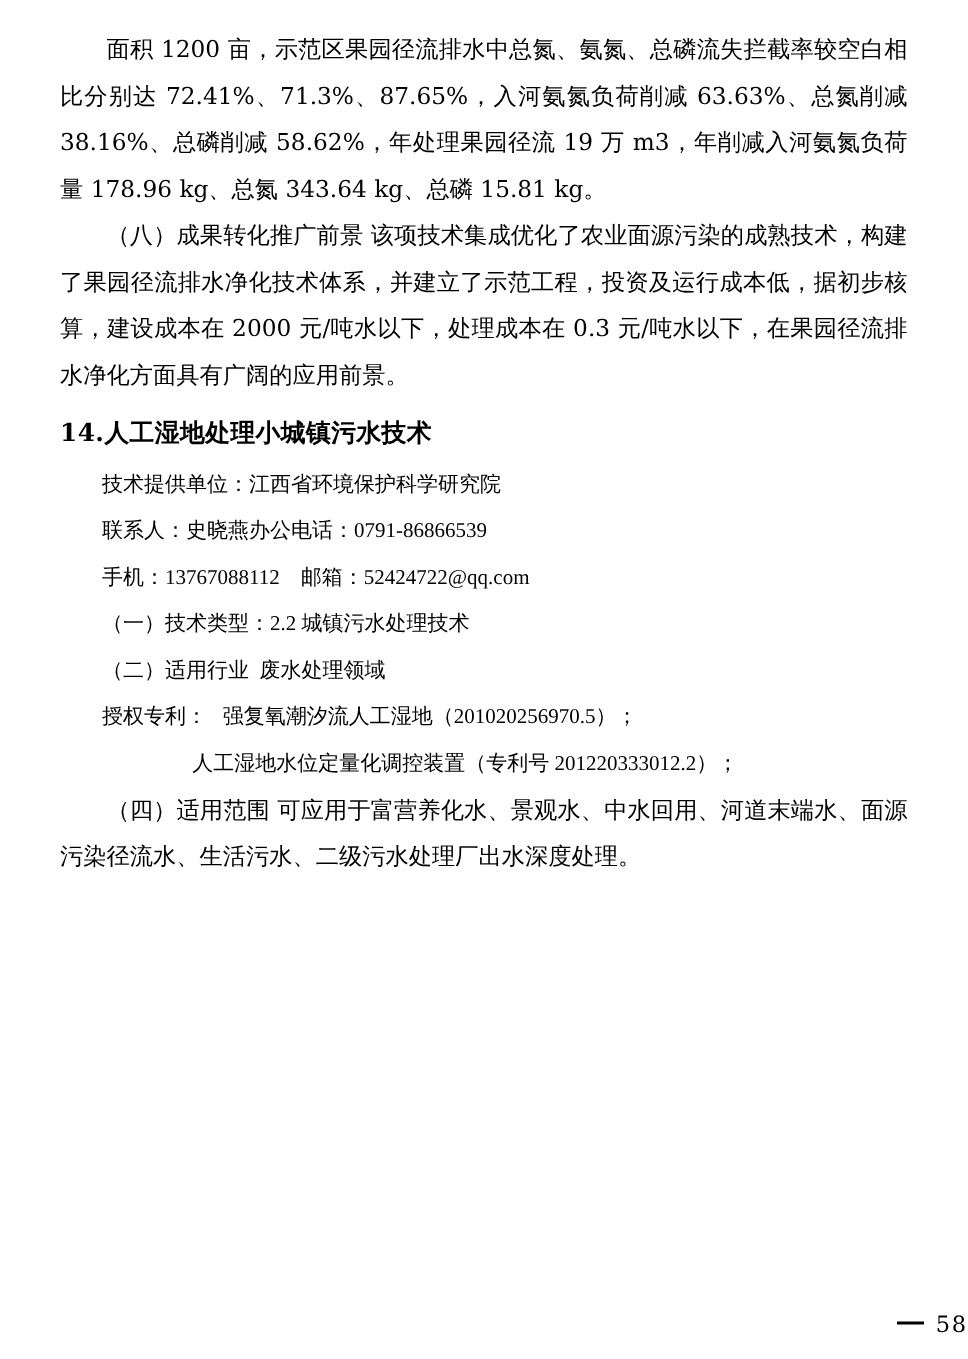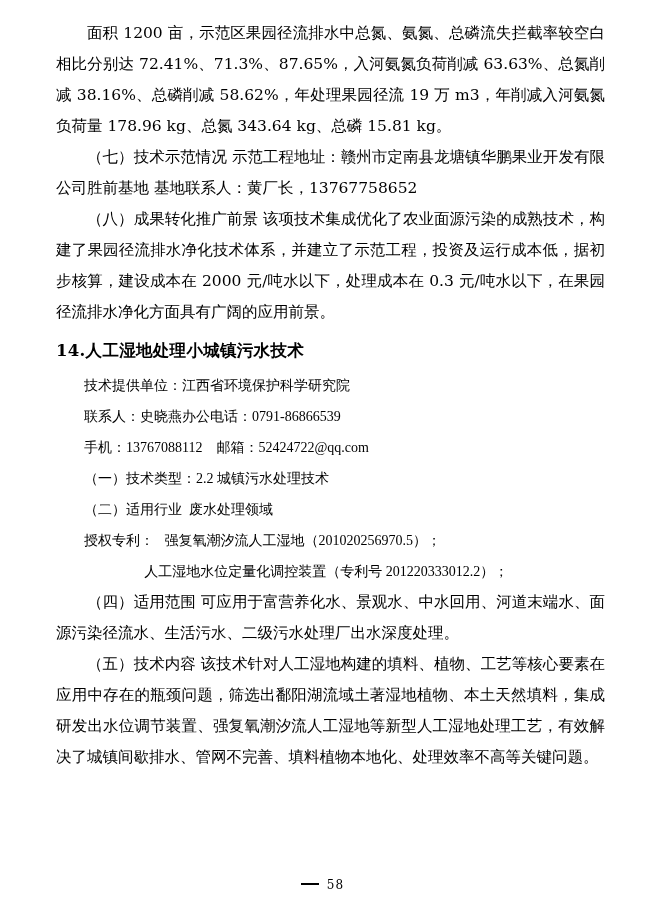--- a/index.html
+++ b/index.html
@@ -12,21 +12,21 @@
     height: 906px;
     font-family: "DejaVu Serif", "Liberation Serif", serif;
     color: #000000;
     position: relative;
     overflow: hidden;
   }
   .page {
     width: 645px;
     height: 906px;
     box-sizing: border-box;
-    padding: 18px 40px 0 56px;
+    padding: 18px 40px 0 40px;
     position: relative;
   }
   .para {
     font-size: 15.5px;
     line-height: 31px;
     text-align: justify;
     text-justify: inter-ideograph;
     margin: 0;
     letter-spacing: 0px;
   }
@@ -49,58 +49,56 @@
   }
   .patent-indent {
     padding-left: 6.3em;
     text-indent: 0;
   }
   .footer {
     position: absolute;
     left: 0;
     right: 0;
     bottom: 14px;
-    text-align: center;
-    font-size: 12px;
+    text-align: right;
+    font-size: 15px;
     letter-spacing: 1px;
   }
   .dash {
     display: inline-block;
     width: 18px;
     border-top: 2px solid #000;
     vertical-align: middle;
     margin-right: 8px;
     position: relative;
     top: -2px;
   }
   .nowrap { white-space: pre; }
 </style>
 </head>
 <body>
 
 <div class="page">
 
   <p class="para indent">面积 1200 亩，示范区果园径流排水中总氮、氨氮、总磷流失拦截率较空白相比分别达 72.41%、71.3%、87.65%，入河氨氮负荷削减 63.63%、总氮削减 38.16%、总磷削减 58.62%，年处理果园径流 19 万 m3，年削减入河氨氮负荷量 178.96 kg、总氮 343.64 kg、总磷 15.81 kg。</p>
 
-  <p class="para indent">（七）技术示范情况  示范工程地址：赣州市定南县龙塘镇华鹏果业开发有限公司胜前基地  基地联系人：黄厂长，13767758652</p>
 
   <p class="para indent">（八）成果转化推广前景  该项技术集成优化了农业面源污染的成熟技术，构建了果园径流排水净化技术体系，并建立了示范工程，投资及运行成本低，据初步核算，建设成本在 2000 元/吨水以下，处理成本在 0.3 元/吨水以下，在果园径流排水净化方面具有广阔的应用前景。</p>
 
   <h2 class="heading">14.人工湿地处理小城镇污水技术</h2>
 
   <p class="sub-line indent">技术提供单位：江西省环境保护科学研究院</p>
   <p class="sub-line indent">联系人：史晓燕办公电话：0791-86866539</p>
   <p class="sub-line indent nowrap">手机：13767088112    邮箱：52424722@qq.com</p>
   <p class="sub-line indent">（一）技术类型：2.2 城镇污水处理技术</p>
   <p class="sub-line indent">（二）适用行业  废水处理领域</p>
   <p class="sub-line indent nowrap">授权专利：   强复氧潮汐流人工湿地（201020256970.5）；</p>
   <p class="sub-line patent-indent">人工湿地水位定量化调控装置（专利号 201220333012.2）；</p>
 
   <p class="para indent">（四）适用范围  可应用于富营养化水、景观水、中水回用、河道末端水、面源污染径流水、生活污水、二级污水处理厂出水深度处理。</p>
 
-  <p class="para indent">（五）技术内容  该技术针对人工湿地构建的填料、植物、工艺等核心要素在应用中存在的瓶颈问题，筛选出鄱阳湖流域土著湿地植物、本土天然填料，集成研发出水位调节装置、强复氧潮汐流人工湿地等新型人工湿地处理工艺，有效解决了城镇间歇排水、管网不完善、填料植物本地化、处理效率不高等关键问题。</p>
 
 
   <div class="footer">
     <span class="dash"></span><span>58</span>
   </div>
 
 </div>
 
 </body></html>

